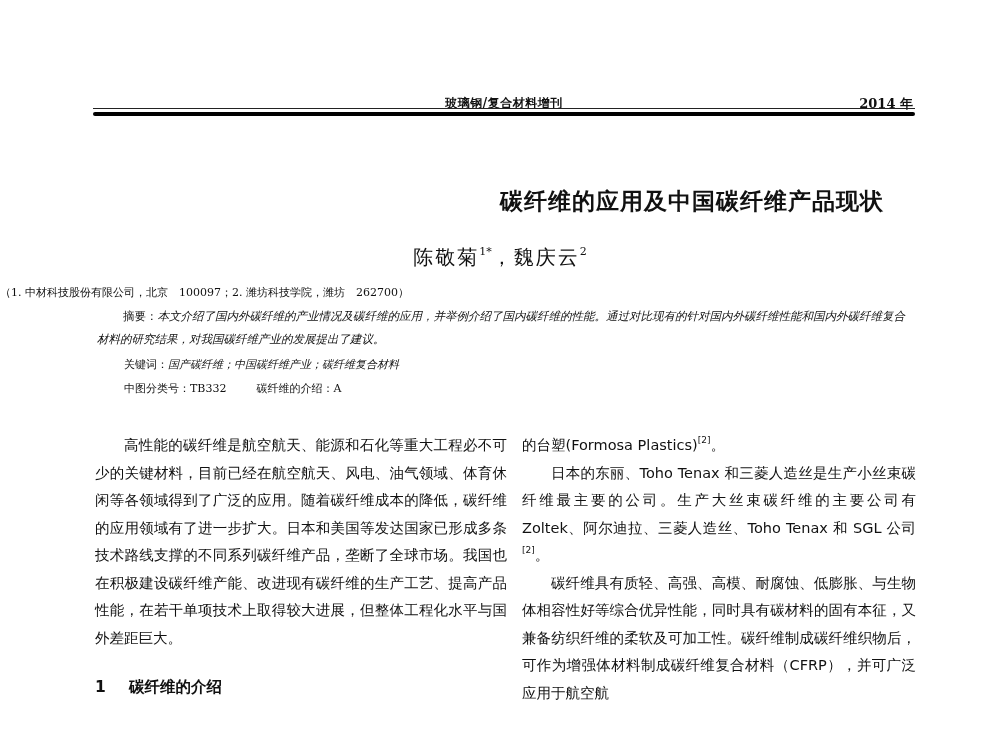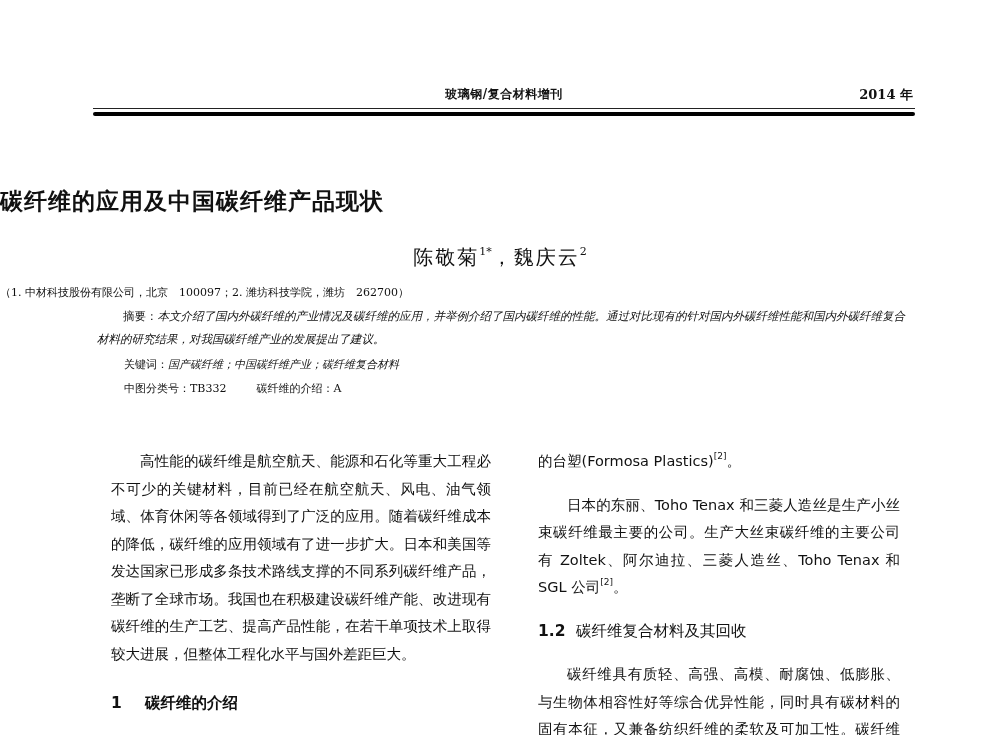--- a/index.html
+++ b/index.html
@@ -11,21 +11,21 @@
       width: 1000px;
       height: 735px;
       overflow: hidden;
       position: relative;
       color: #111;
       font-family: "DejaVu Serif", "Liberation Serif", serif;
     }
     .running-head {
       position: absolute;
       left: 95px;
-      top: 86px;
+      top: 95px;
       width: 818px;
       height: 18px;
     }
     .journal-name {
       position: absolute;
       left: 0;
       right: 0;
       top: 0;
       text-align: center;
       font-size: 12px;
@@ -54,21 +54,21 @@
       width: 822px;
       height: 4px;
       background: #000;
       border-radius: 2px;
     }
     .title {
       position: absolute;
       left: 0;
       width: 884px;
       top: 186px;
-      text-align: left;
+      text-align: right;
       font-family: Liberation Sans, sans-serif;
       font-size: 23px;
       font-weight: bold;
       letter-spacing: 1px;
     }
     .authors {
       position: absolute;
       left: 0;
       width: 1000px;
       top: 244px;
@@ -118,21 +118,21 @@
       top: 432px;
       width: 412px;
       font-family: "DejaVu Sans", "Liberation Sans", sans-serif;
       font-size: 14.5px;
       line-height: 27.5px;
       text-align: justify;
     }
     .col.left { left: 95px; }
     .col.right { left: 522px; width: 394px; }
     .col p {
-      margin: 16px;
+      margin: 0;
     }
     .indent { text-indent: 29px; }
     .section-head {
       font-weight: bold;
       font-size: 15.5px;
       margin-top: 22px !important;
     }
     .section-head .num { display: inline-block; width: 34px; }
     .subsection-head {
       font-size: 15.5px;
@@ -182,17 +182,14 @@
   </p>
 </div>
 
 <div class="col right">
   <p>
     <span>的台塑(Formosa Plastics)</span><sup>[2]</sup><span>。</span>
   </p>
   <p class="indent">
     <span>日本的东丽、Toho Tenax 和三菱人造丝是生产小丝束碳纤维最主要的公司。生产大丝束碳纤维的主要公司有 Zoltek、阿尔迪拉、三菱人造丝、Toho Tenax 和 SGL 公司</span><sup>[2]</sup><span>。</span>
   </p>
-  <p class="subsection-head">
-    <span class="num">1.2</span><span>碳纤维复合材料及其回收</span>
-  </p>
   <p class="indent">碳纤维具有质轻、高强、高模、耐腐蚀、低膨胀、与生物体相容性好等综合优异性能，同时具有碳材料的固有本征，又兼备纺织纤维的柔软及可加工性。碳纤维制成碳纤维织物后，可作为增强体材料制成碳纤维复合材料（CFRP），并可广泛应用于航空航</p>
 </div>
 
 </body></html>

